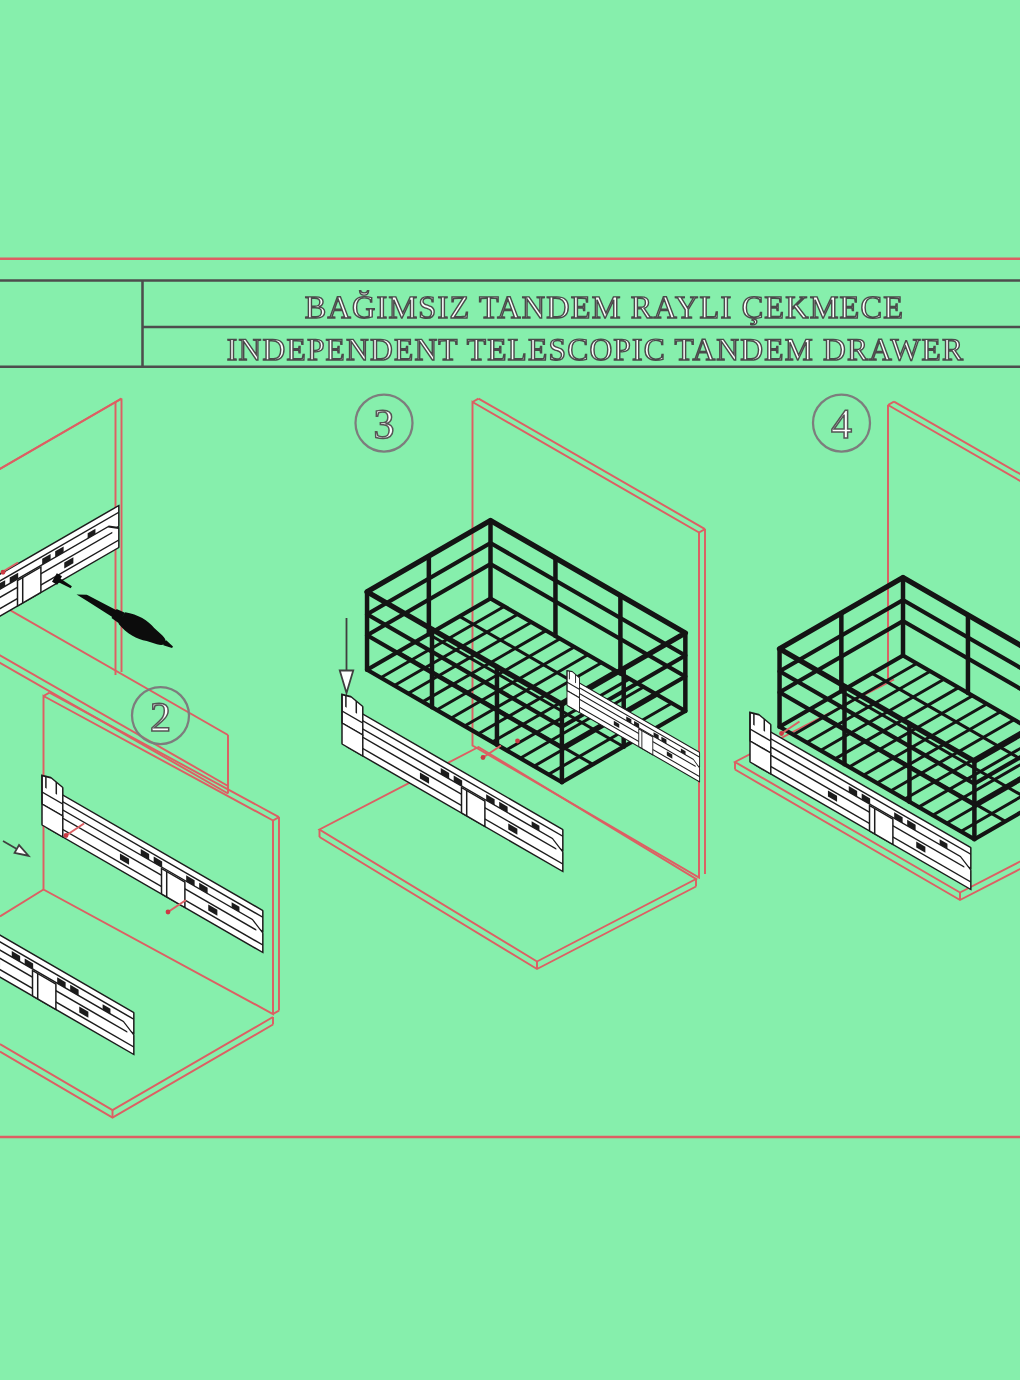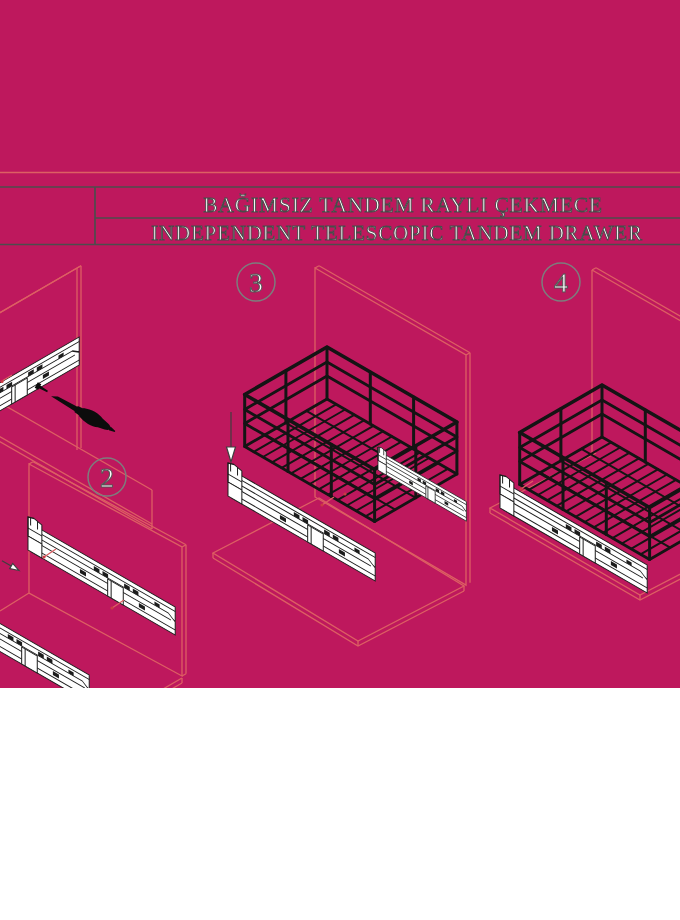--- a/index.html
+++ b/index.html
@@ -1,16 +1,16 @@
 <!DOCTYPE html>
 <html><head>
 <meta charset="utf-8">
 <style>
   html,body{margin:0;padding:0;background:#ffffff;}
-  #page{position:relative;width:680px;height:688px;background:#be185d;overflow:hidden;
+  #page{position:relative;width:680px;height:920px;background:#86efac;overflow:hidden;
         font-family:"Liberation Serif", serif;}
   svg{position:absolute;left:0;top:0;}
   
   .red{stroke:#dd5f63;stroke-width:1.3;fill:none;}
   .redthick{stroke:#dd5f63;stroke-width:1.6;fill:none;}
   .reddot{fill:#cc3b44;stroke:none;}
   
   .tline{stroke:#4d4d4d;stroke-width:1.7;fill:none;}
   
   .cadtext{fill:#fdfdfd;stroke:#4a4a4a;stroke-width:0.95;letter-spacing:0.8px;

